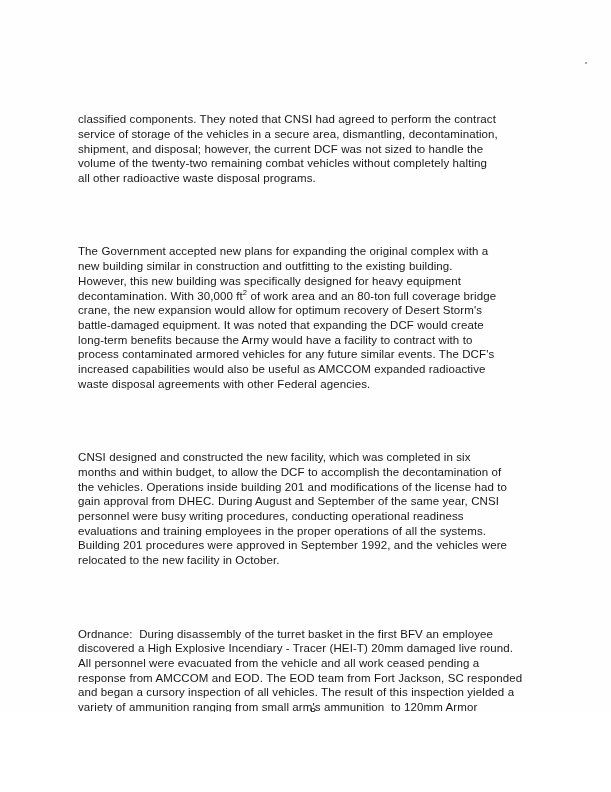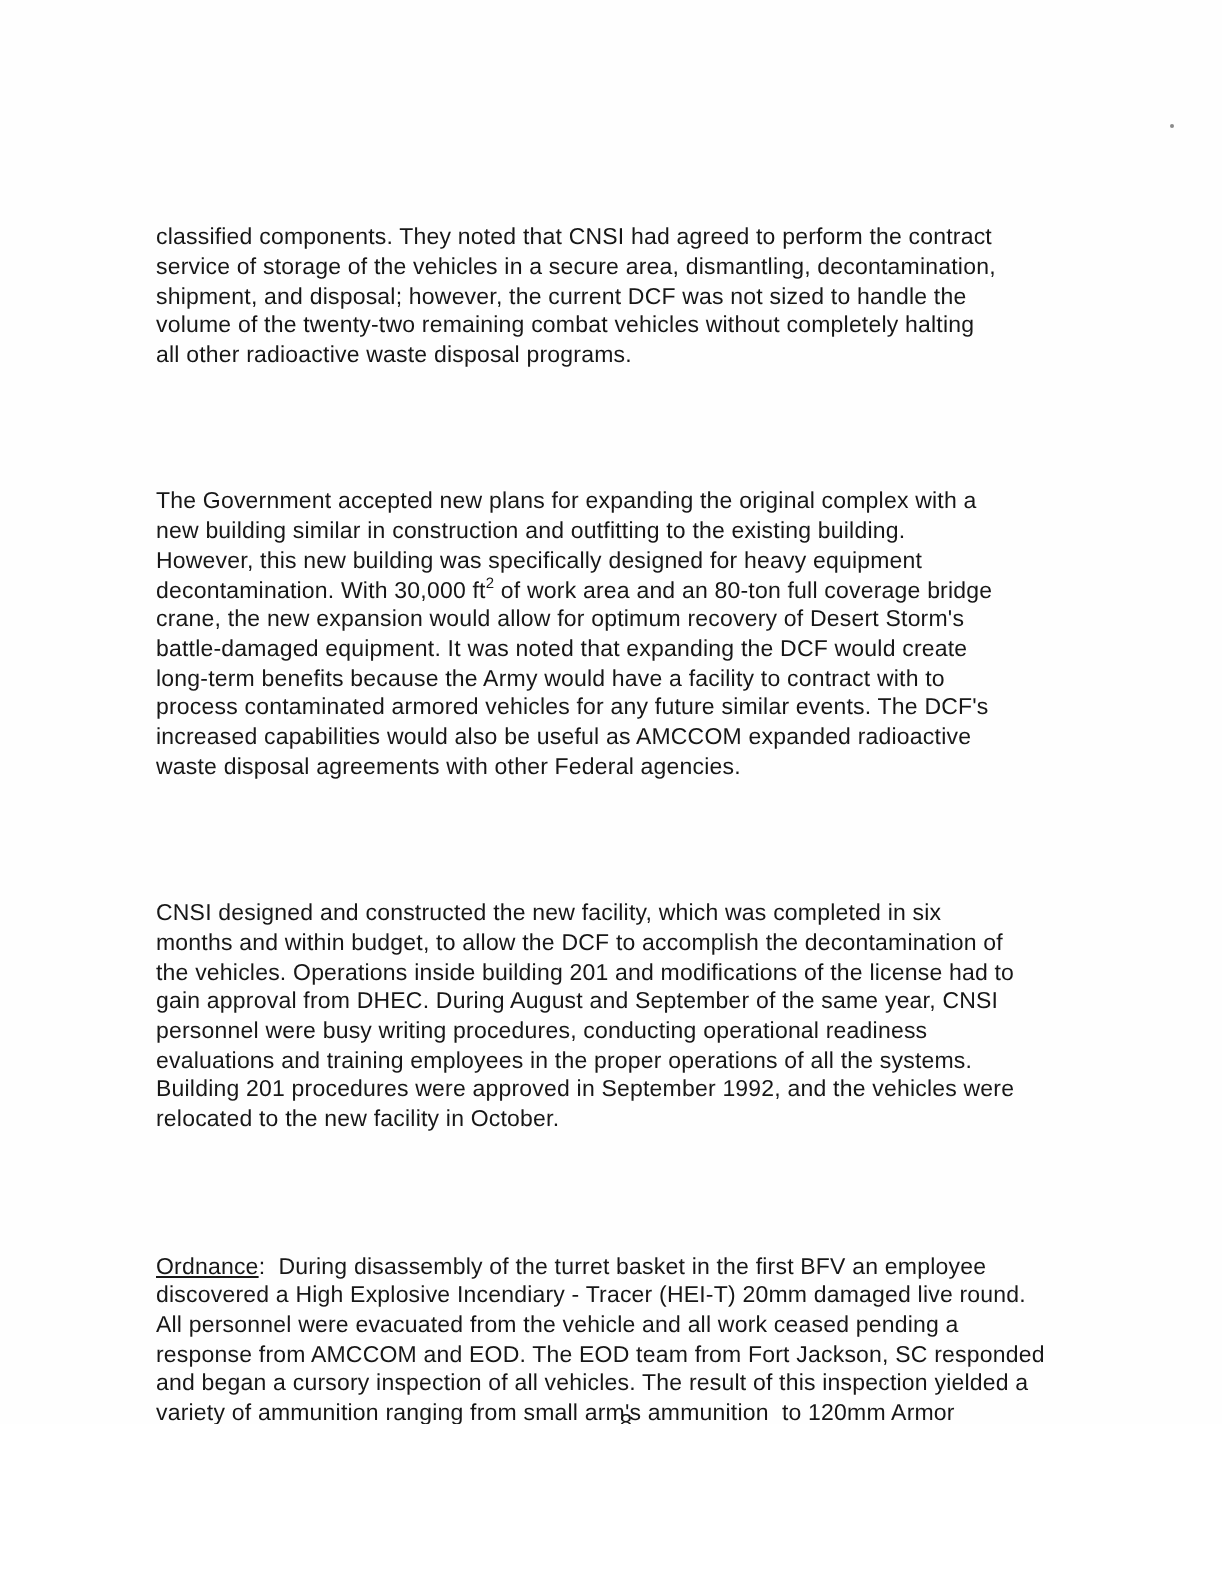--- a/index.html
+++ b/index.html
@@ -32,21 +32,20 @@
   }
   .para:last-child {
     margin-bottom: 0;
   }
   sup.sq {
     font-size: 7.5px;
     line-height: 0;
     vertical-align: super;
   }
   .underline {
-    text-decoration: underline;
   }
   .page-number {
     position: absolute;
     left: 78px;
     top: 706px;
     width: 470px;
     text-align: center;
     font-size: 11.5px;
     color: #171717;
   }

